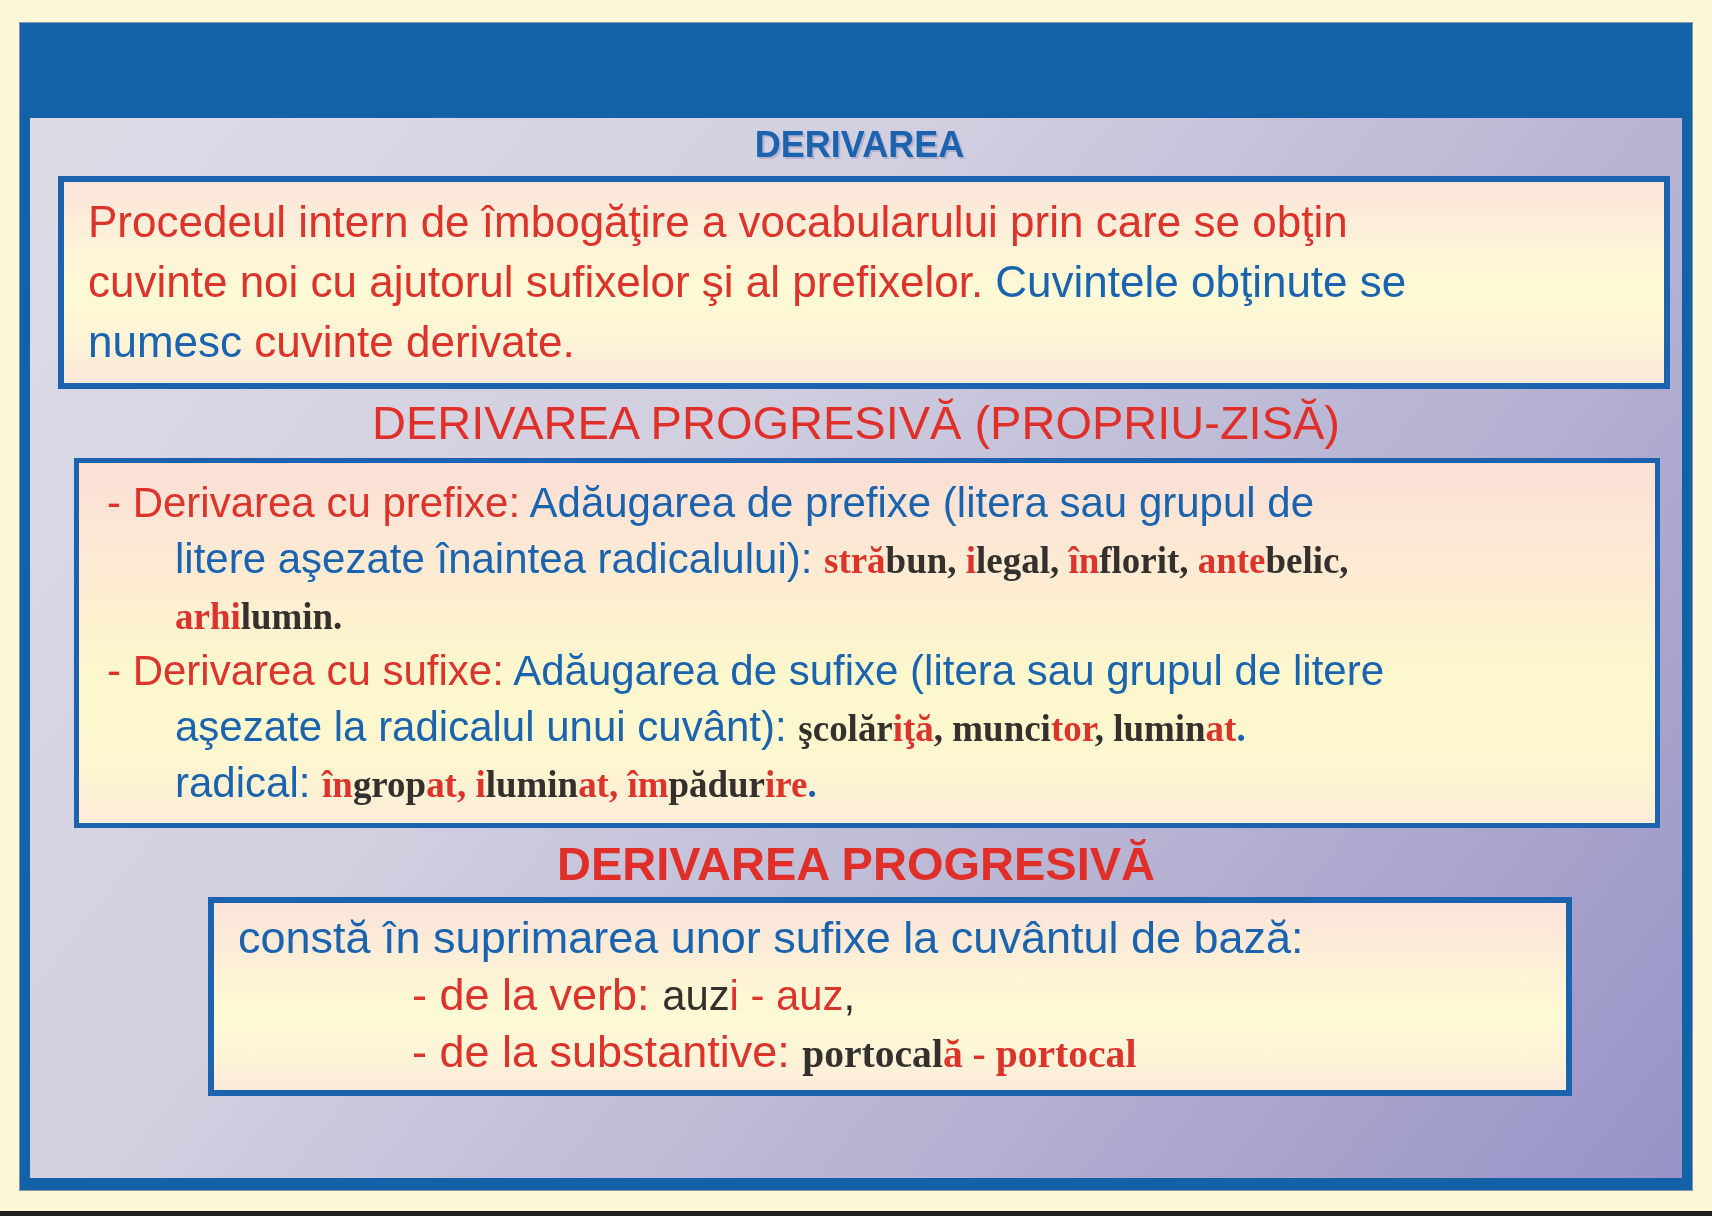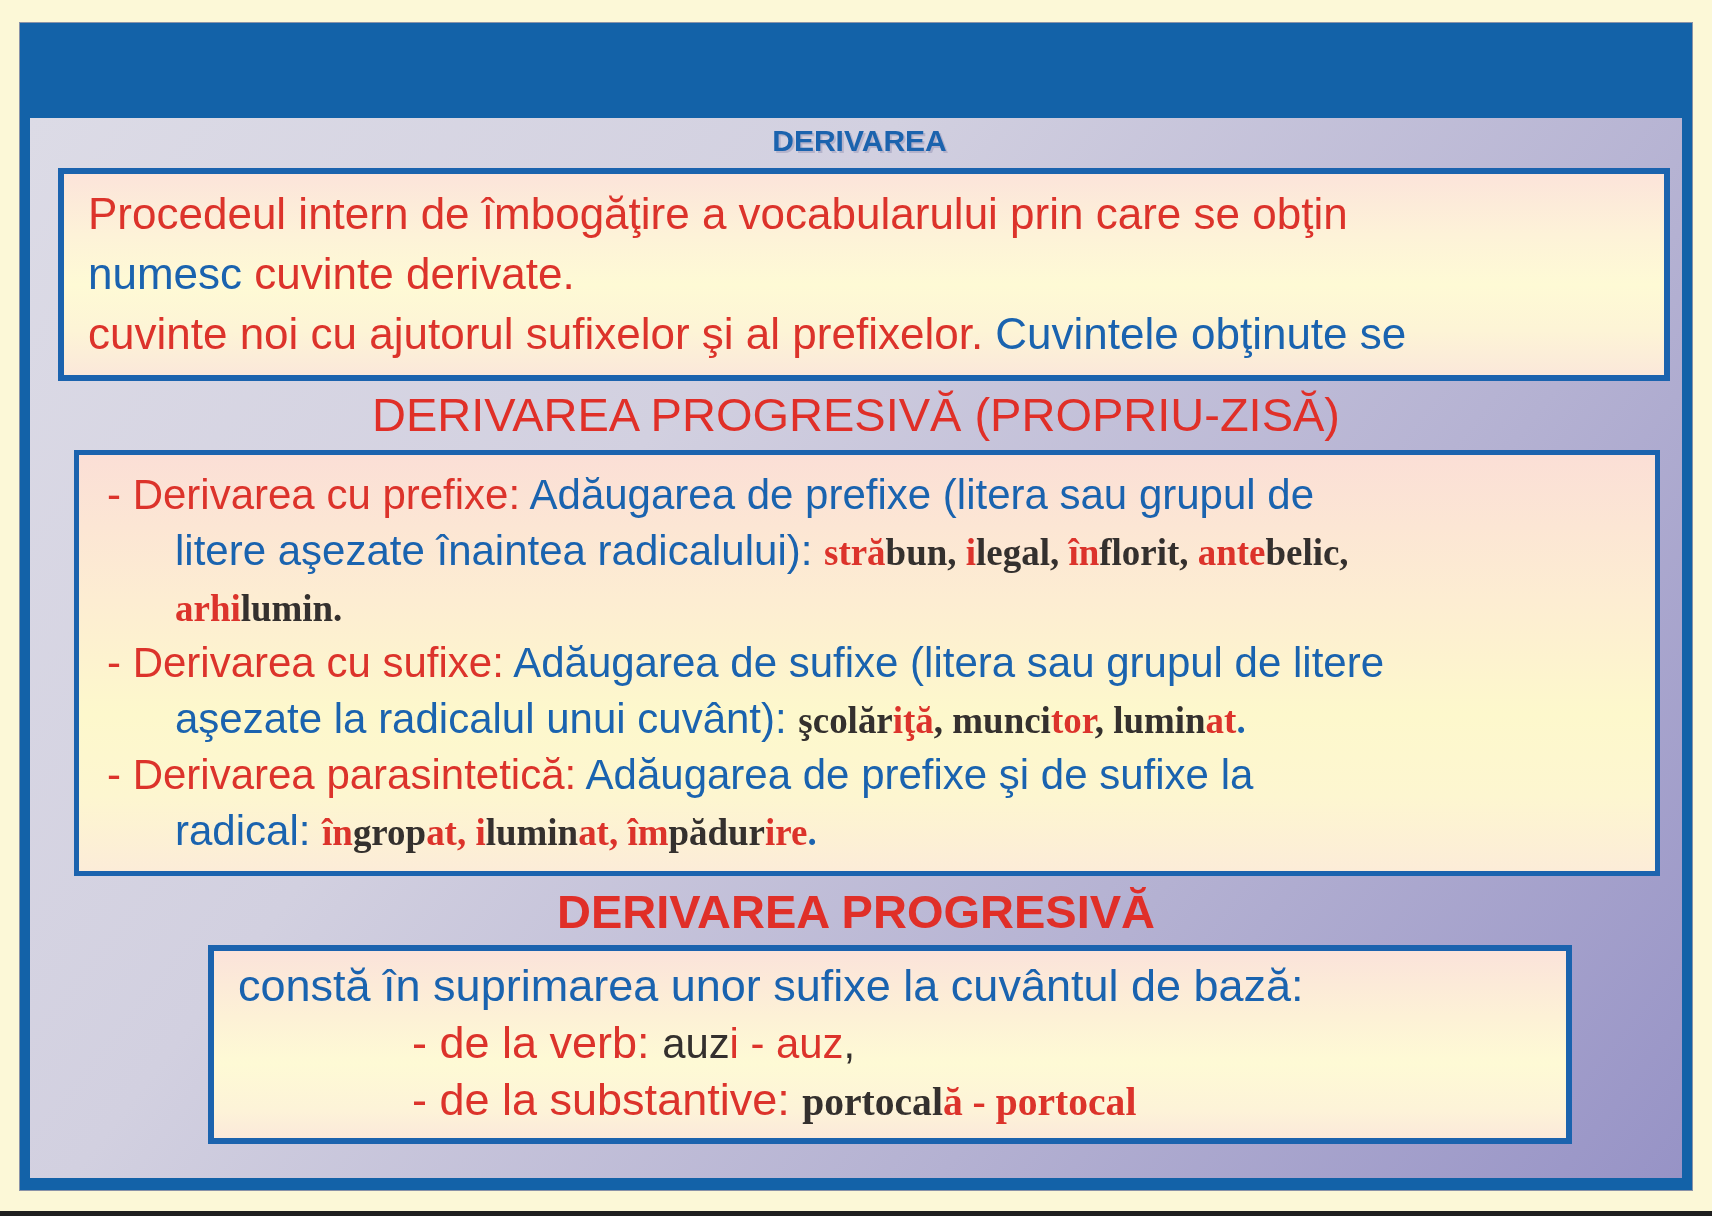--- a/index.html
+++ b/index.html
@@ -23,21 +23,21 @@
     margin:0;color:#ffffff;font-size:61px;font-weight:bold;letter-spacing:0px;
     text-shadow:3px 4px 0 rgba(70,75,110,0.35);
     white-space:nowrap;
   }
   .content{
     position:absolute;left:10px;right:10px;top:95px;bottom:12px;
     background:linear-gradient(128deg,#dcdbe6 0%,#d2d0e0 35%,#b4b1d2 70%,#9793c6 100%);
     overflow:hidden;
   }
   .h-derivarea{
-    margin:6px 0 0 7px;text-align:center;color:#1b63ae;font-size:30px;font-weight:bold;
+    margin:6px 0 0 7px;text-align:center;color:#1b63ae;font-size:36px;font-weight:bold;
     text-shadow:2px 2px 0 rgba(90,90,140,0.25);
   }
   .def-box{
     margin:10px 12px 0 28px;
     border:6px solid #1b63ae;
     background:linear-gradient(180deg,#fce4da 0%,#fdf2d8 30%,#fefad5 55%,#fdf4d6 78%,#fbe8da 100%);
     padding:10px 26px 12px 22px;
     font-size:44px;line-height:1.36;
   }
   .subtitle{
@@ -80,31 +80,30 @@
   }
 </style>
 </head>
 <body>
 
 <div class="poster">
   <div class="content">
     <h2 class="h-derivarea">DERIVAREA</h2>
     <div class="def-box">
         <div class="tline ind0"><span style="color: rgb(220, 51, 43);">Procedeul intern de îmbogăţire a vocabularului prin care se obţin</span></div>
+        <div class="tline ind0"><span style="color: rgb(220, 51, 43);">cuvinte noi cu ajutorul sufixelor şi al prefixelor. </span><span style="color: rgb(26, 99, 175);">Cuvintele obţinute se</span></div>
         <div class="tline ind0"><span style="color: rgb(26, 99, 175);">numesc </span><span style="color: rgb(220, 51, 43);">cuvinte derivate.</span></div>
-        <div class="tline ind0"><span style="color: rgb(220, 51, 43);">cuvinte noi cu ajutorul sufixelor şi al prefixelor. </span><span style="color: rgb(26, 99, 175);">Cuvintele obţinute se</span></div>
       </div>
     <div class="h-progressive">DERIVAREA PROGRESIVĂ (PROPRIU-ZISĂ)</div>
     <div class="big-box">
         <div class="tline ind0"><span style="color: rgb(220, 51, 43);">- Derivarea cu prefixe: </span><span style="color: rgb(26, 99, 175);">Adăugarea de prefixe (litera sau grupul de</span></div>
         <div class="tline ind1"><span style="color: rgb(26, 99, 175);">litere aşezate înaintea radicalului): </span><span class="ex" style="color: rgb(220, 51, 43);">stră</span><span class="ex" style="color: rgb(52, 48, 46);">bun, </span><span class="ex" style="color: rgb(220, 51, 43);">i</span><span class="ex" style="color: rgb(52, 48, 46);">legal, </span><span class="ex" style="color: rgb(220, 51, 43);">în</span><span class="ex" style="color: rgb(52, 48, 46);">florit, </span><span class="ex" style="color: rgb(220, 51, 43);">ante</span><span class="ex" style="color: rgb(52, 48, 46);">belic,</span></div>
         <div class="tline ind1"><span class="ex" style="color: rgb(220, 51, 43);">arhi</span><span class="ex" style="color: rgb(52, 48, 46);">lumin.</span></div>
         <div class="tline ind0"><span style="color: rgb(220, 51, 43);">- Derivarea cu sufixe: </span><span style="color: rgb(26, 99, 175);">Adăugarea de sufixe (litera sau grupul de litere</span></div>
         <div class="tline ind1"><span style="color: rgb(26, 99, 175);">aşezate la radicalul unui cuvânt): </span><span class="ex" style="color: rgb(52, 48, 46);">şcolăr</span><span class="ex" style="color: rgb(220, 51, 43);">iţă</span><span class="ex" style="color: rgb(52, 48, 46);">, </span><span class="ex" style="color: rgb(52, 48, 46);">munci</span><span class="ex" style="color: rgb(220, 51, 43);">tor</span><span class="ex" style="color: rgb(52, 48, 46);">, </span><span class="ex" style="color: rgb(52, 48, 46);">lumin</span><span class="ex" style="color: rgb(220, 51, 43);">at</span><span class="ex" style="color: rgb(26, 99, 175);">.</span></div>
-        <div class="tline ind0"><span style="color: rgb(220, 51, 43);">- Derivarea parasintetică: </span><span style="color: rgb(26, 99, 175);">Adăugarea de prefixe şi de sufixe la</span></div>
         <div class="tline ind1"><span style="color: rgb(26, 99, 175);">radical: </span><span class="ex" style="color: rgb(220, 51, 43);">în</span><span class="ex" style="color: rgb(52, 48, 46);">grop</span><span class="ex" style="color: rgb(220, 51, 43);">at</span><span class="ex" style="color: rgb(220, 51, 43);">, </span><span class="ex" style="color: rgb(220, 51, 43);">i</span><span class="ex" style="color: rgb(52, 48, 46);">lumin</span><span class="ex" style="color: rgb(220, 51, 43);">at</span><span class="ex" style="color: rgb(220, 51, 43);">, </span><span class="ex" style="color: rgb(220, 51, 43);">îm</span><span class="ex" style="color: rgb(52, 48, 46);">pădur</span><span class="ex" style="color: rgb(220, 51, 43);">ire</span><span class="ex" style="color: rgb(26, 99, 175);">.</span></div>
       </div>
     <div class="h-regressive">DERIVAREA PROGRESIVĂ</div>
     <div class="reg-box">
         <div class="tline ind0"><span style="color: rgb(26, 99, 175);">constă în suprimarea unor sufixe la cuvântul de bază:</span></div>
         <div class="tline ind1"><span style="color: rgb(220, 51, 43);">- de la verb: </span><span class="plain-ex" style="color: rgb(52, 48, 46);">auz</span><span class="plain-ex" style="color: rgb(220, 51, 43);">i</span><span class="plain-ex" style="color: rgb(220, 51, 43);"> - </span><span class="plain-ex" style="color: rgb(220, 51, 43);">auz</span><span class="plain-ex" style="color: rgb(52, 48, 46);">,</span></div>
         <div class="tline ind1"><span style="color: rgb(220, 51, 43);">- de la substantive: </span><span class="ex" style="color: rgb(52, 48, 46);">portocal</span><span class="ex" style="color: rgb(220, 51, 43);">ă</span><span class="ex" style="color: rgb(220, 51, 43);"> - </span><span class="ex" style="color: rgb(220, 51, 43);">portocal</span></div>
       </div>
   </div>
 </div>

